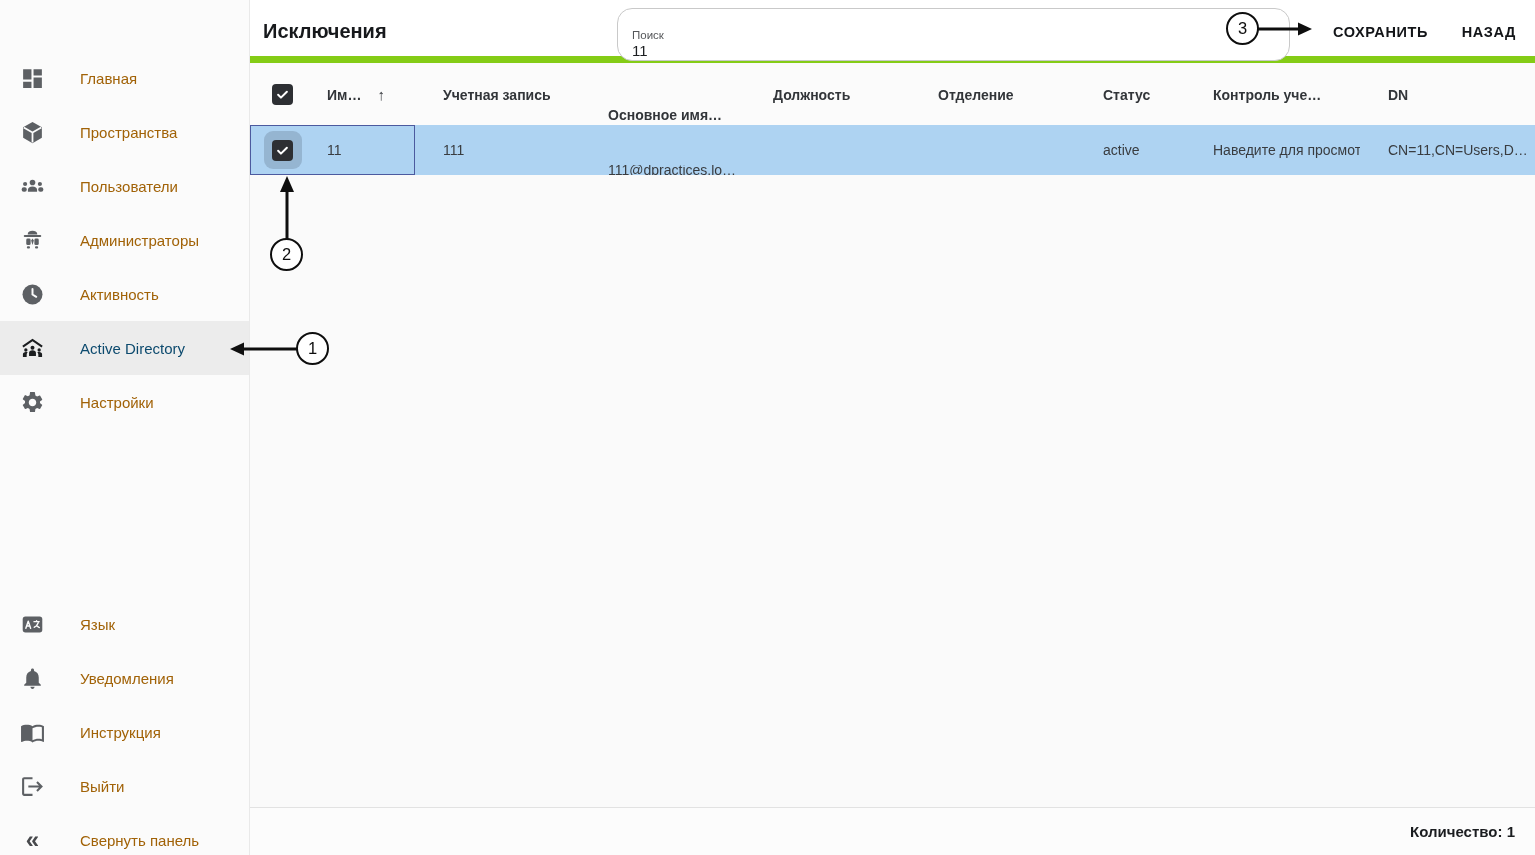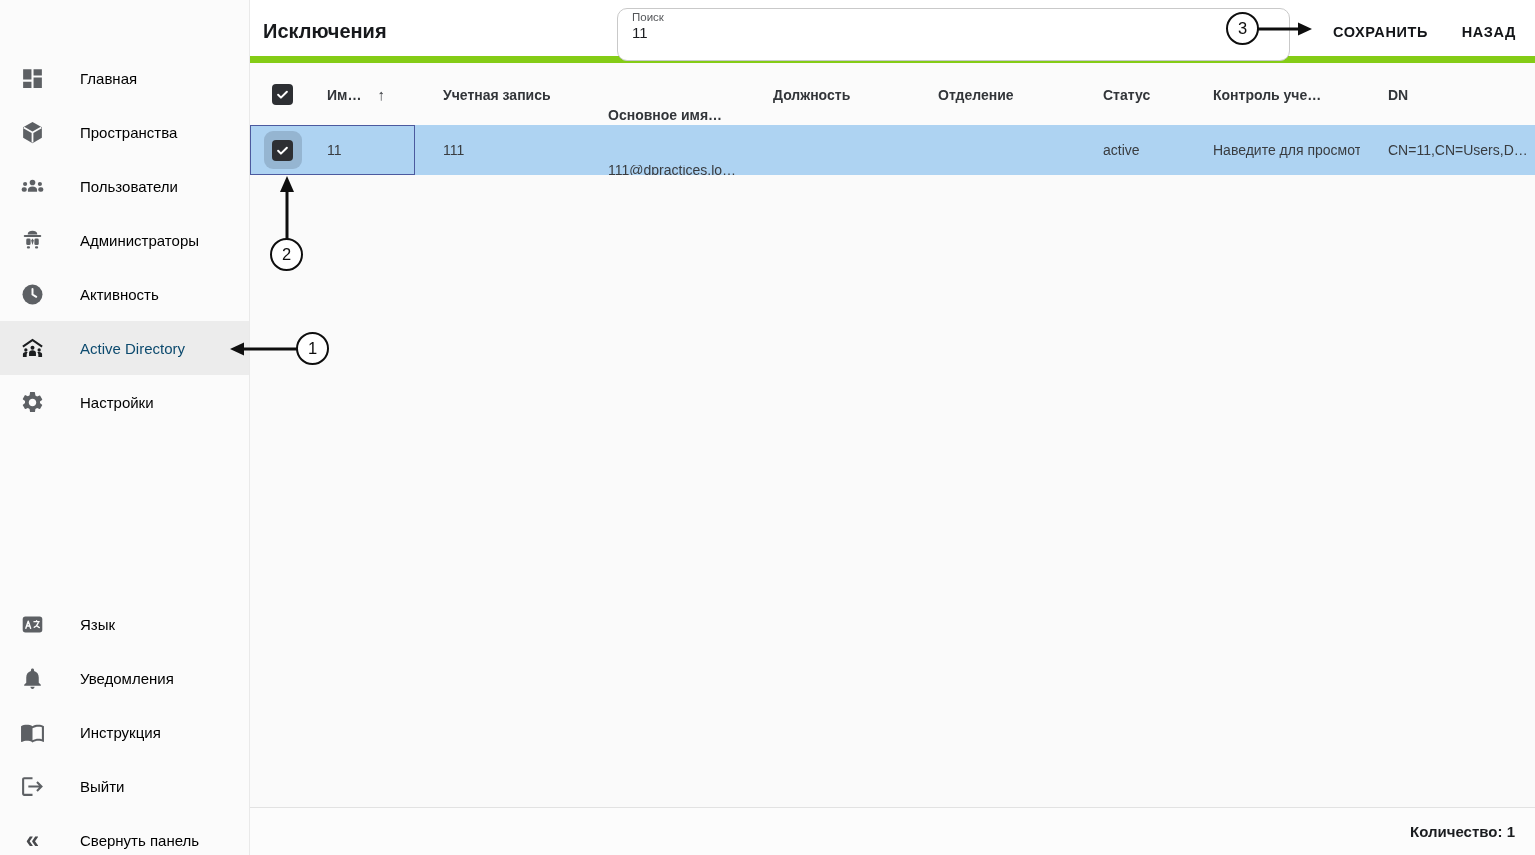--- a/index.html
+++ b/index.html
@@ -14,31 +14,31 @@
   .brand { height:50px; display:flex; align-items:center; justify-content:center;
     font-size:17px; font-weight:bold; color:#17191c; letter-spacing:.2px; }
   .nav-top { position:absolute; top:51px; left:0; right:0; }
   .nav-bottom { position:absolute; top:597px; left:0; right:0; }
   .nav-item { height:54px; display:flex; align-items:center; padding-left:20px; cursor:pointer; }
   .nav-item.active { background:#ececec; }
   .nav-icon { width:25px; height:25px; flex:0 0 25px; display:flex; align-items:center;
     justify-content:center; color:#5d6064; }
   .nav-icon svg { width:25px; height:25px; display:block; }
   .nav-item.active .nav-icon { color:#1b1d1f; }
-  .nav-label { margin-left:35px; font-size:15px; color:#000000; }
+  .nav-label { margin-left:35px; font-size:15px; color:#a16207; }
   .nav-item.active .nav-label { color:#0c4a6e; }
   .collapse-glyph { font-size:24px; color:#47494c; line-height:20px; font-weight:bold; }
   
   .main { position:absolute; left:250px; top:0; width:1285px; height:855px; background:#fafafa; }
   .toolbar { position:absolute; left:0; top:0; right:0; height:63px; background:#fff;
     border-bottom:7px solid #84cc16; }
   .page-title { position:absolute; left:13px; top:0; height:63px; display:flex;
     align-items:center; font-size:20px; font-weight:bold; color:#17191c; }
   .search-box { position:absolute; left:367px; top:8px; width:673px; height:53px;
-    border:1px solid #c9c9c9; border-radius:10px; background:#fff; padding:2px 14px; }
+    border:1px solid #c9c9c9; border-radius:15px; background:#fff; padding:20px 14px; }
   .search-label { font-size:11.5px; color:#55575a; display:block; }
   .search-input { border:none; outline:none; background:transparent; font-size:15px;
     color:#1c1e21; width:100%; font-family:inherit; margin-top:1px; }
   .btn { position:absolute; top:0; height:63px; display:flex; align-items:center;
     border:none; background:transparent; font-family:inherit; font-size:14.5px;
     font-weight:bold; color:#131518; letter-spacing:.6px; cursor:pointer; }
   .btn-save { right:107px;text-align:right; }
   .btn-back { right:19px; }
   
   .thead { position:absolute; left:0; top:64px; right:0; height:61px; background:#fbfbfb; display:flex; }

